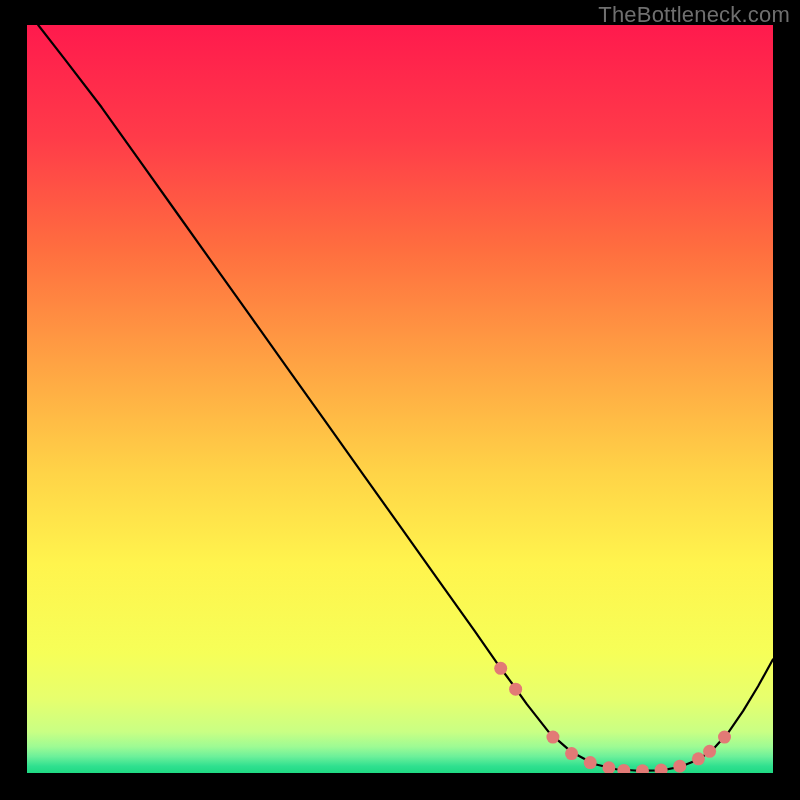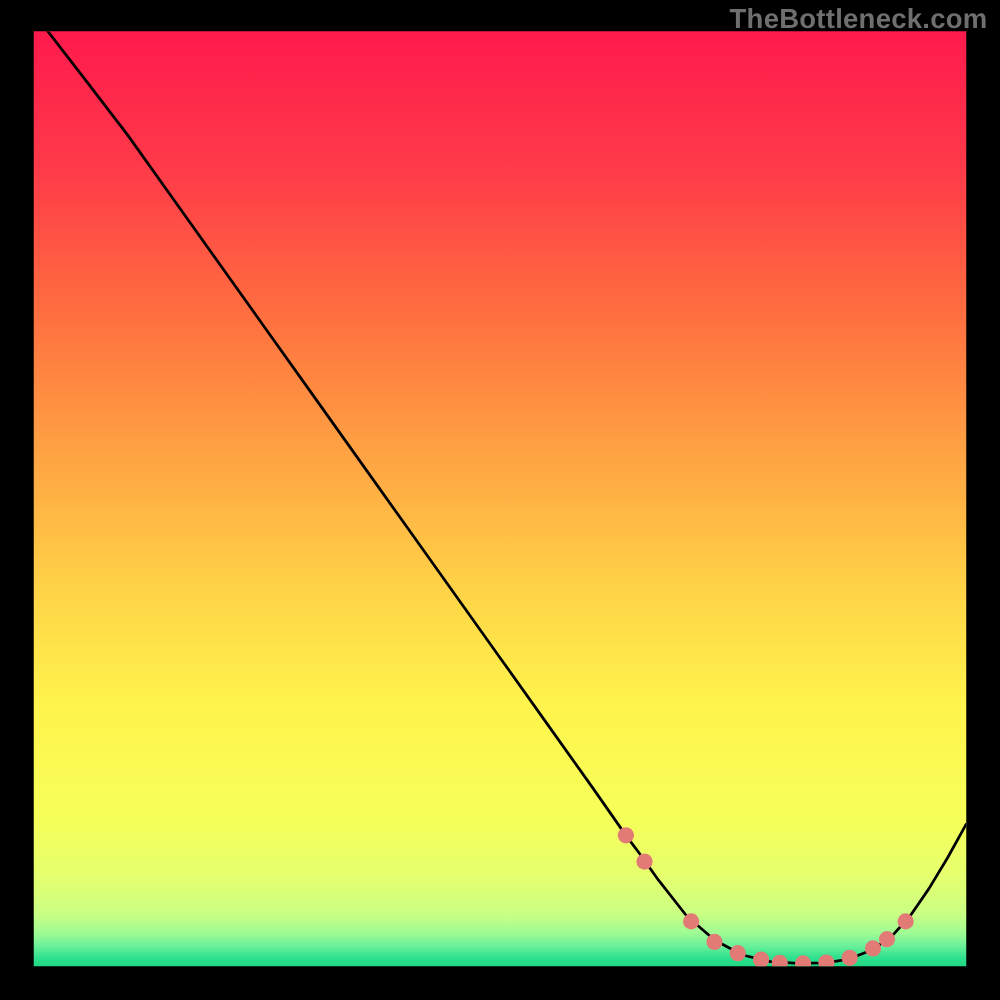--- a/index.html
+++ b/index.html
@@ -23,21 +23,21 @@
     width: 800px;
     height: 800px;
     display: block;
   }
   .watermark {
     position: absolute;
     top: 2px;
     right: 10px;
     font-family: Arial, Helvetica, sans-serif;
     font-size: 22px;
-    font-weight: 700;
+    font-weight: 400;
     color: #6f6f6f;
     letter-spacing: 0.2px;
     pointer-events: none;
     user-select: none;
   }
 </style>
 </head>
 <body>
 
 <div class="stage">

